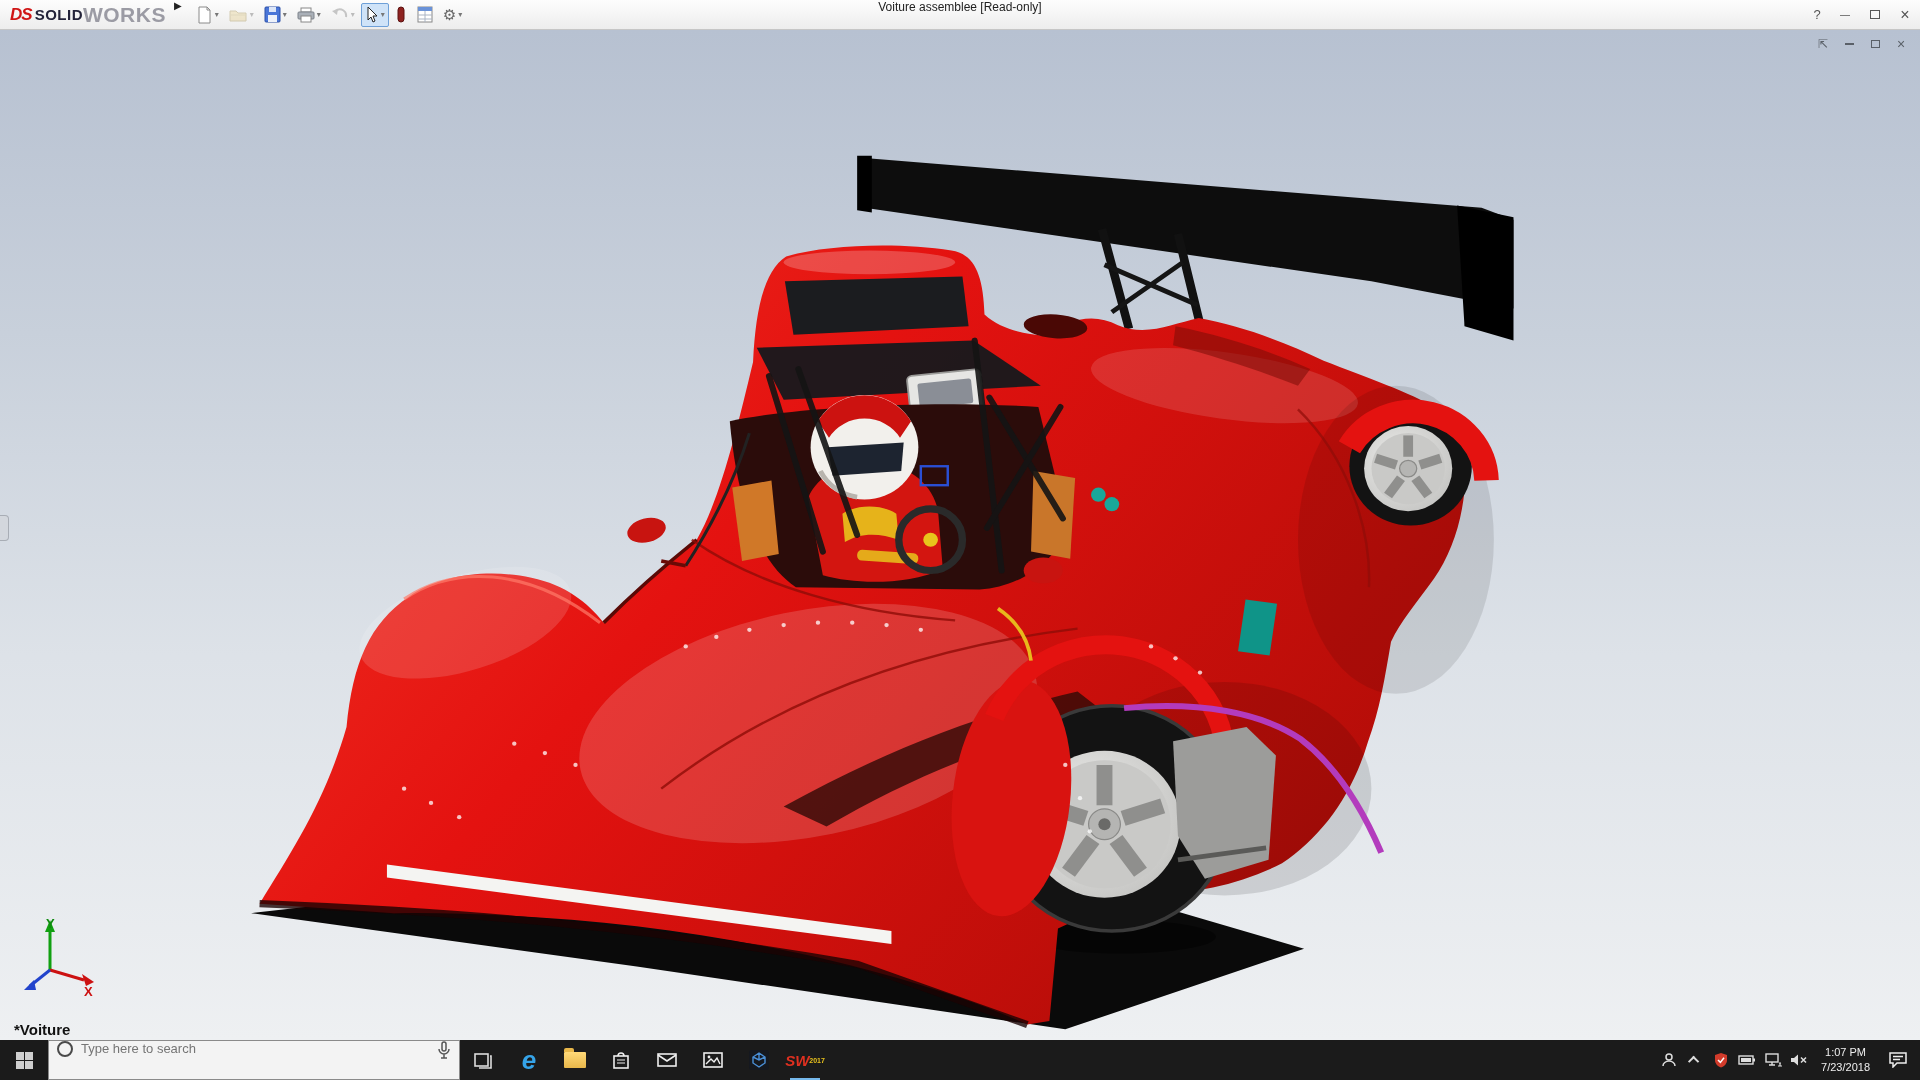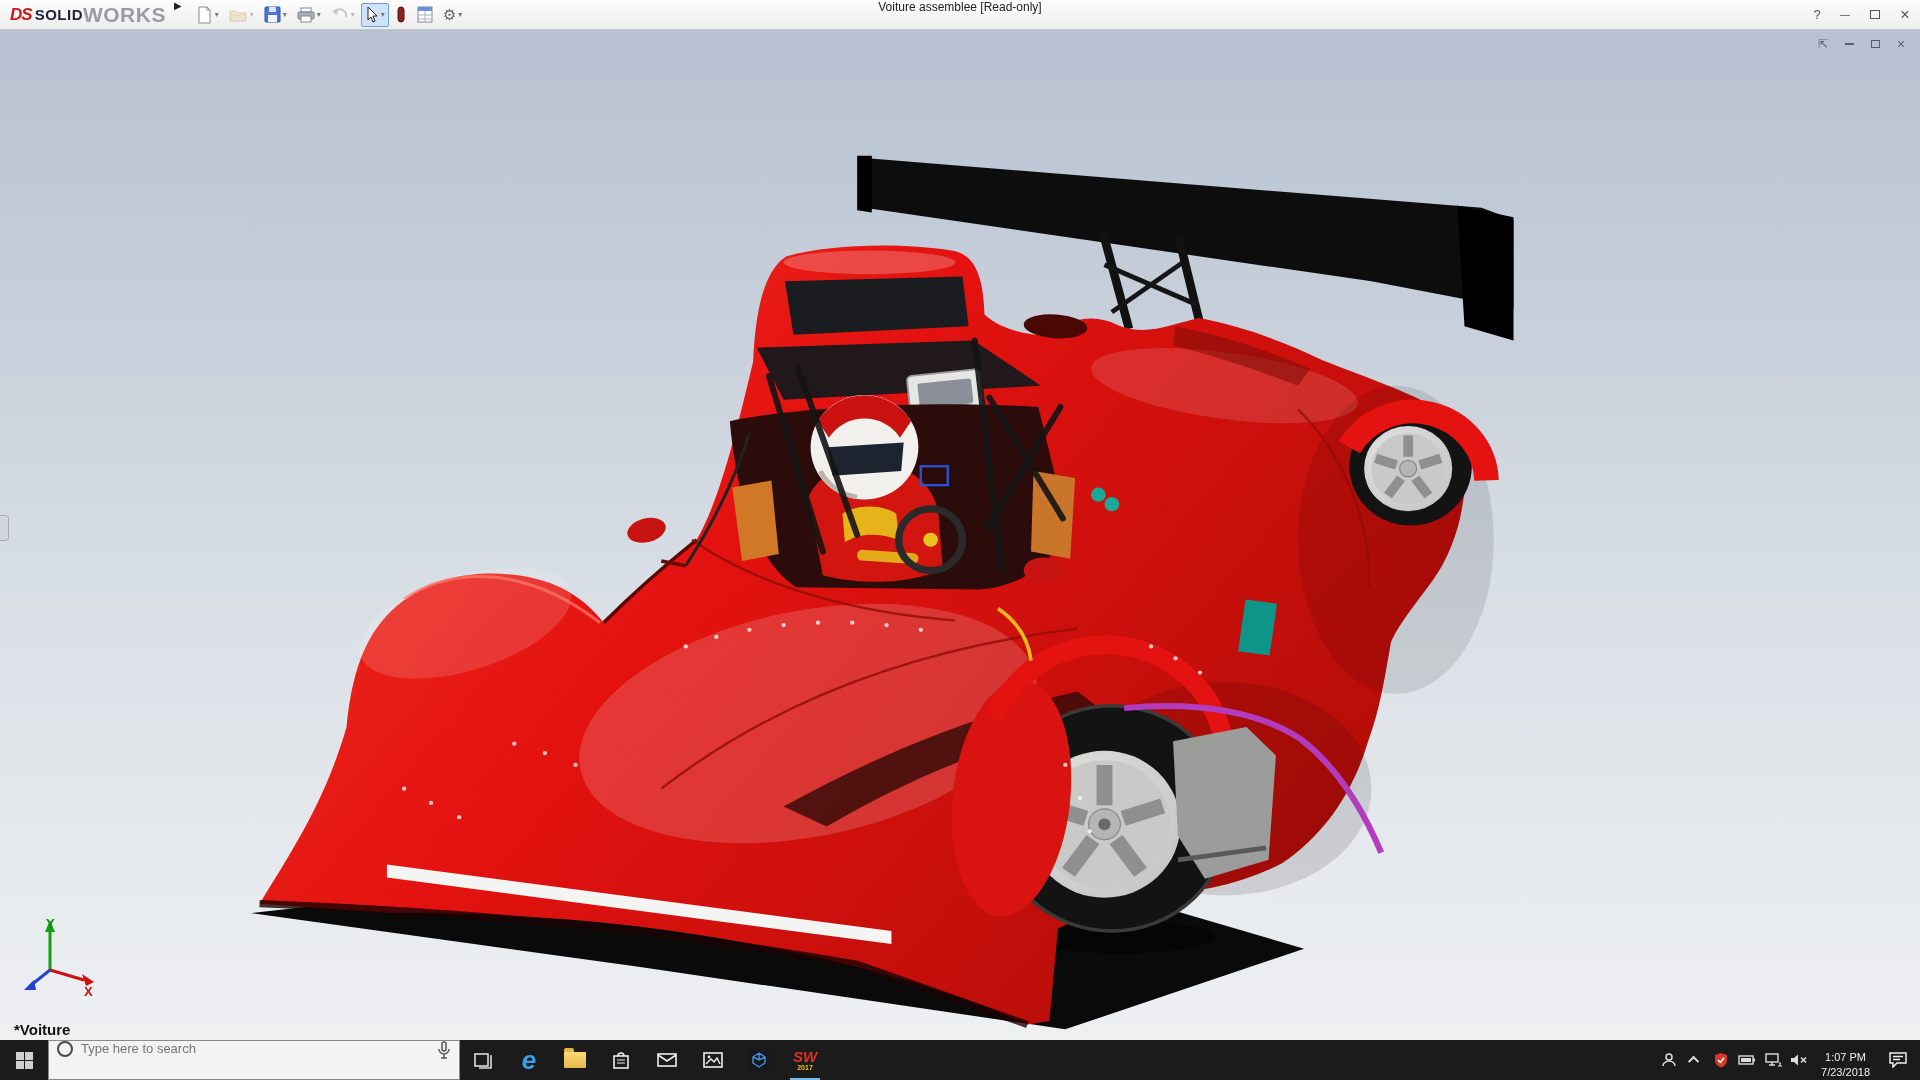--- a/index.html
+++ b/index.html
@@ -40,24 +40,24 @@
   .winlogo i{background:#cfcfcf}
   .searchbox{width:412px;background:#f3f3f3;border:1px solid #8a8a8a;display:flex;align-items:flex-start;padding:0 8px;gap:8px}
   .cortana-ring{width:16px;height:16px;border:2px solid #4a4a4a;border-radius:50%}
   .searchbox input{flex:1;border:none;outline:none;background:transparent;font-size:13px;color:#555;font-family:"Liberation Sans",sans-serif}
   .task-icons{display:flex;align-items:stretch}
   .tkb{width:46px;display:flex;align-items:center;justify-content:center;cursor:pointer;position:relative}
   .tkb.running::after{content:"";position:absolute;bottom:0;left:8px;right:8px;height:2px;background:#76b9ed}
   .edge-e{color:#35a3e8;font-size:26px;font-weight:bold;line-height:1;font-style:italic}
   .folder{position:relative;width:22px;height:16px;background:linear-gradient(#ffd978,#e8b74a);border-radius:1px}
   .folder::before{content:"";position:absolute;top:-4px;left:0;width:10px;height:4px;background:#e8b74a;border-radius:2px 2px 0 0}
-  .sw-app{display:flex;flex-direction:column;align-items:center;line-height:1}
+  .sw-app{display:flex;align-items:center;line-height:1}
   .sw-label{color:#e03020;font-weight:bold;font-size:15px;font-style:italic}
   .sw-year{color:#e8c11c;font-size:7px;font-weight:bold}
-  .tray{margin-left:auto;display:flex;align-items:flex-end;gap:2px;padding-right:4px}
+  .tray{margin-left:auto;display:flex;align-items:center;gap:2px;padding-right:4px}
   .tray-ic{width:24px;height:40px;display:flex;align-items:center;justify-content:center;cursor:pointer}
   .chev{width:8px;height:8px;border-left:2px solid #ddd;border-top:2px solid #ddd;transform:rotate(45deg) translateY(2px)}
   .clock{color:#eee;font-size:11px;text-align:center;line-height:1.35;padding:0 8px;cursor:pointer}
   .action{width:36px;height:40px;display:flex;align-items:center;justify-content:center;cursor:pointer}
 </style>
 </head>
 <body>
 
 <div class="titlebar">
   <div class="brand">

